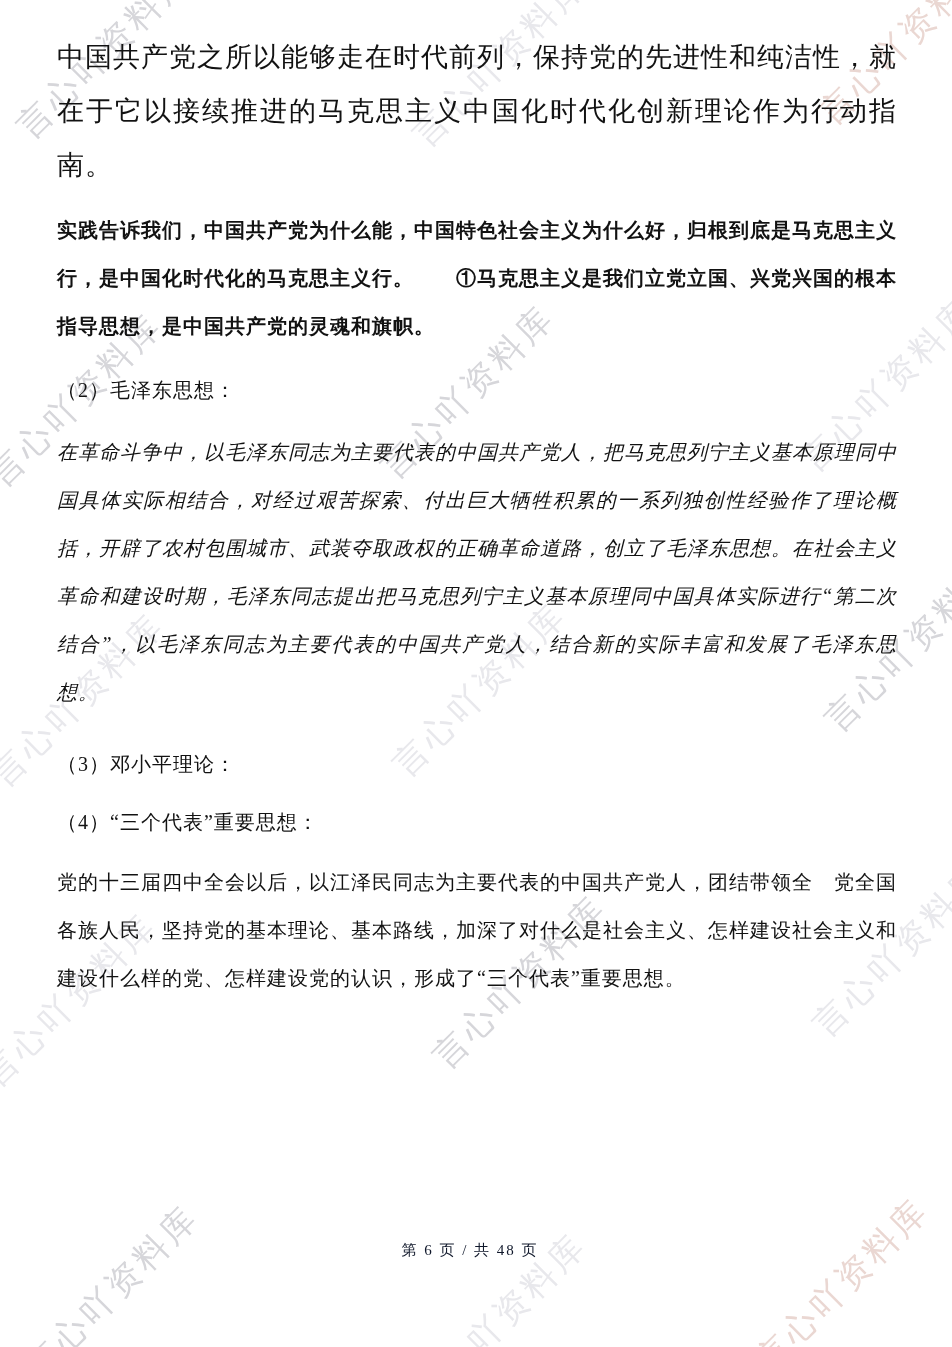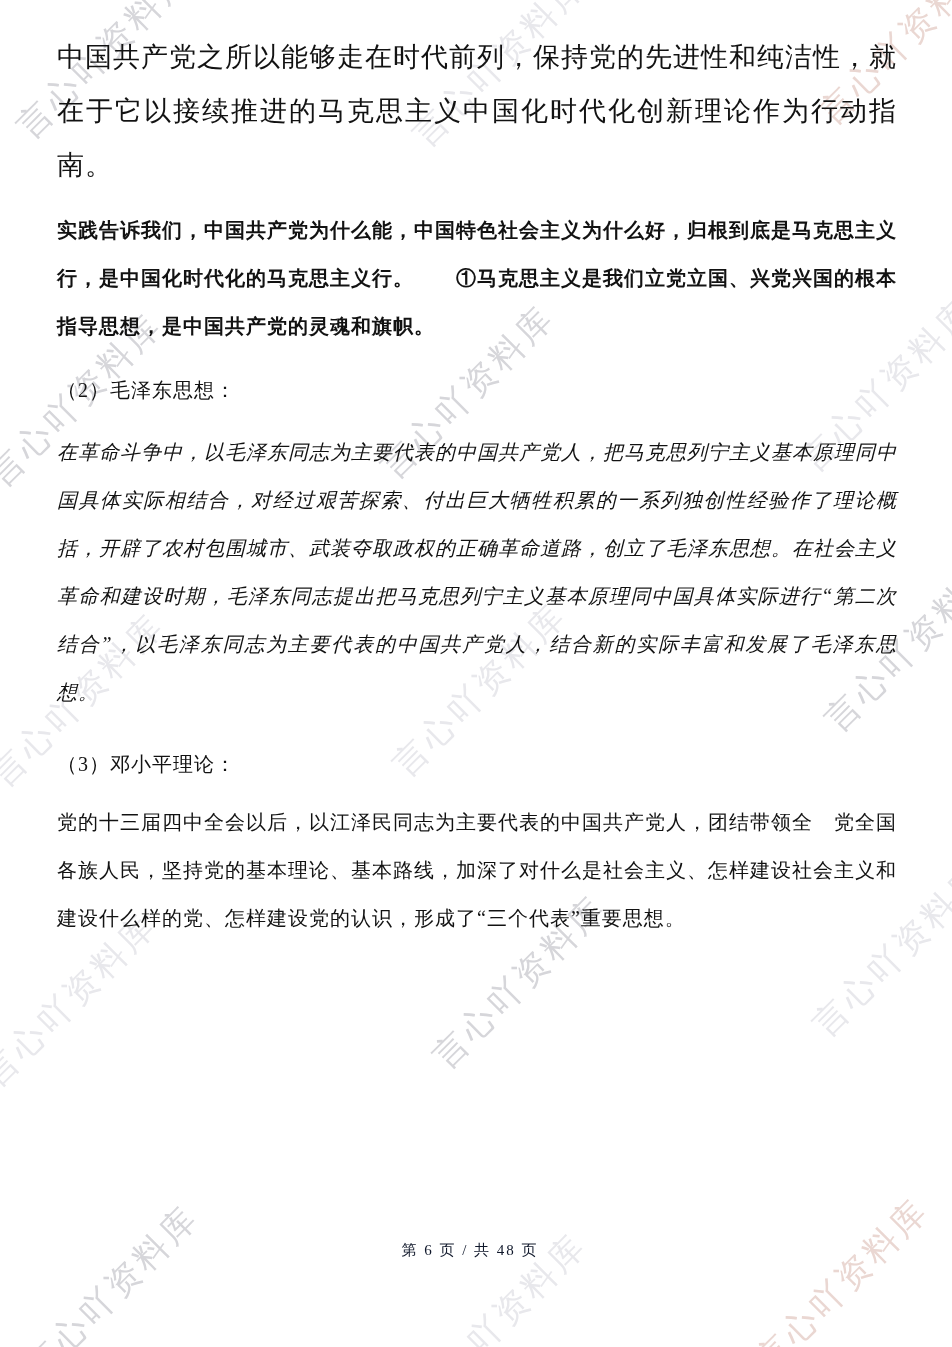--- a/index.html
+++ b/index.html
@@ -96,20 +96,21 @@
 
 
     <p class="para" style="margin-bottom:14px;">（2）毛泽东思想：</p>
 
     <p class="para" style="margin-bottom:24px;font-style:italic;">在革命斗争中，以毛泽东同志为主要代表的中国共产党人，把马克思列宁主义基本原理同中国具体实际相结合，对经过艰苦探索、付出巨大牺牲积累的一系列独创性经验作了理论概括，开辟了农村包围城市、武装夺取政权的正确革命道路，创立了毛泽东思想。在社会主义革命和建设时期，毛泽东同志提出把马克思列宁主义基本原理同中国具体实际进行“第二次结合”，以毛泽东同志为主要代表的中国共产党人，结合新的实际丰富和发展了毛泽东思想。</p>
 
 
     <p class="para" style="margin-bottom:10px;">（3）邓小平理论：</p>
 
 
+    <p class="para" style="margin-bottom:12px;">（4）“三个代表”重要思想：</p>
 
     <p class="para" style="margin-bottom:0;">党的十三届四中全会以后，以江泽民同志为主要代表的中国共产党人，团结带领全　党全国各族人民，坚持党的基本理论、基本路线，加深了对什么是社会主义、怎样建设社会主义和建设什么样的党、怎样建设党的认识，形成了“三个代表”重要思想。</p>
 
   </div>
 
   <div class="footer">
     <span>第 6 页 / 共 48 页</span>
   </div>
 
 </div>

